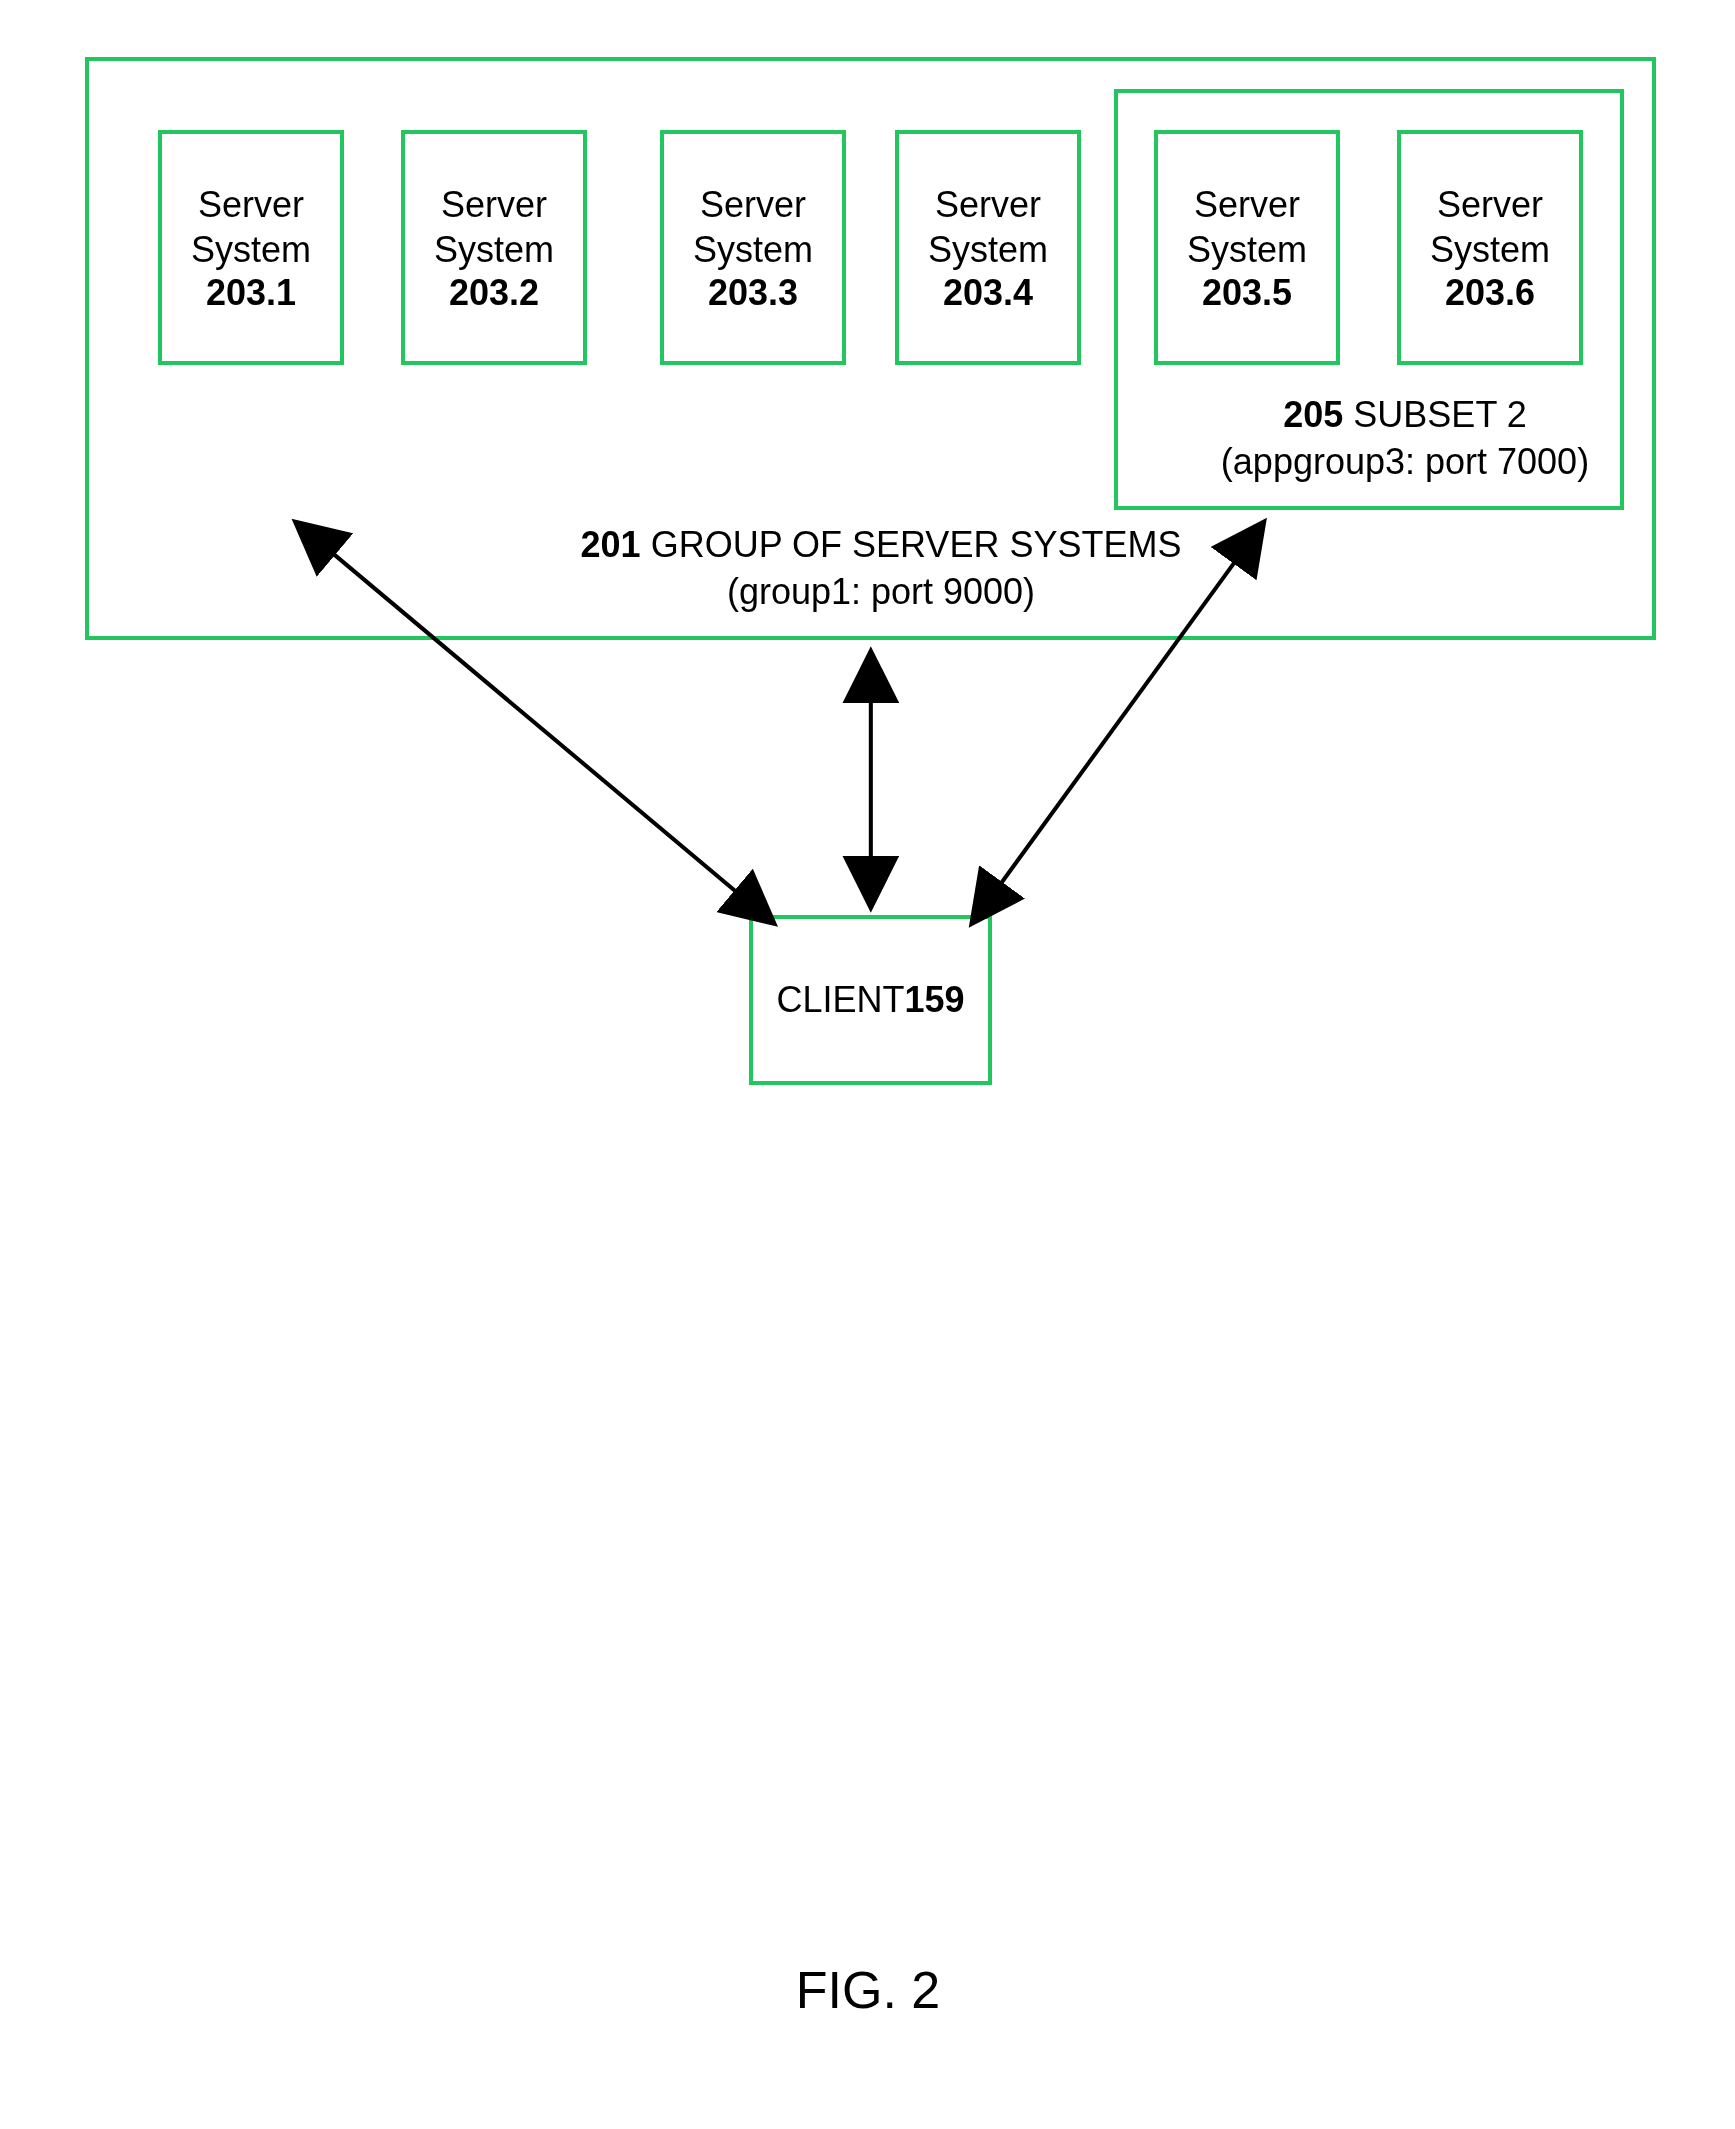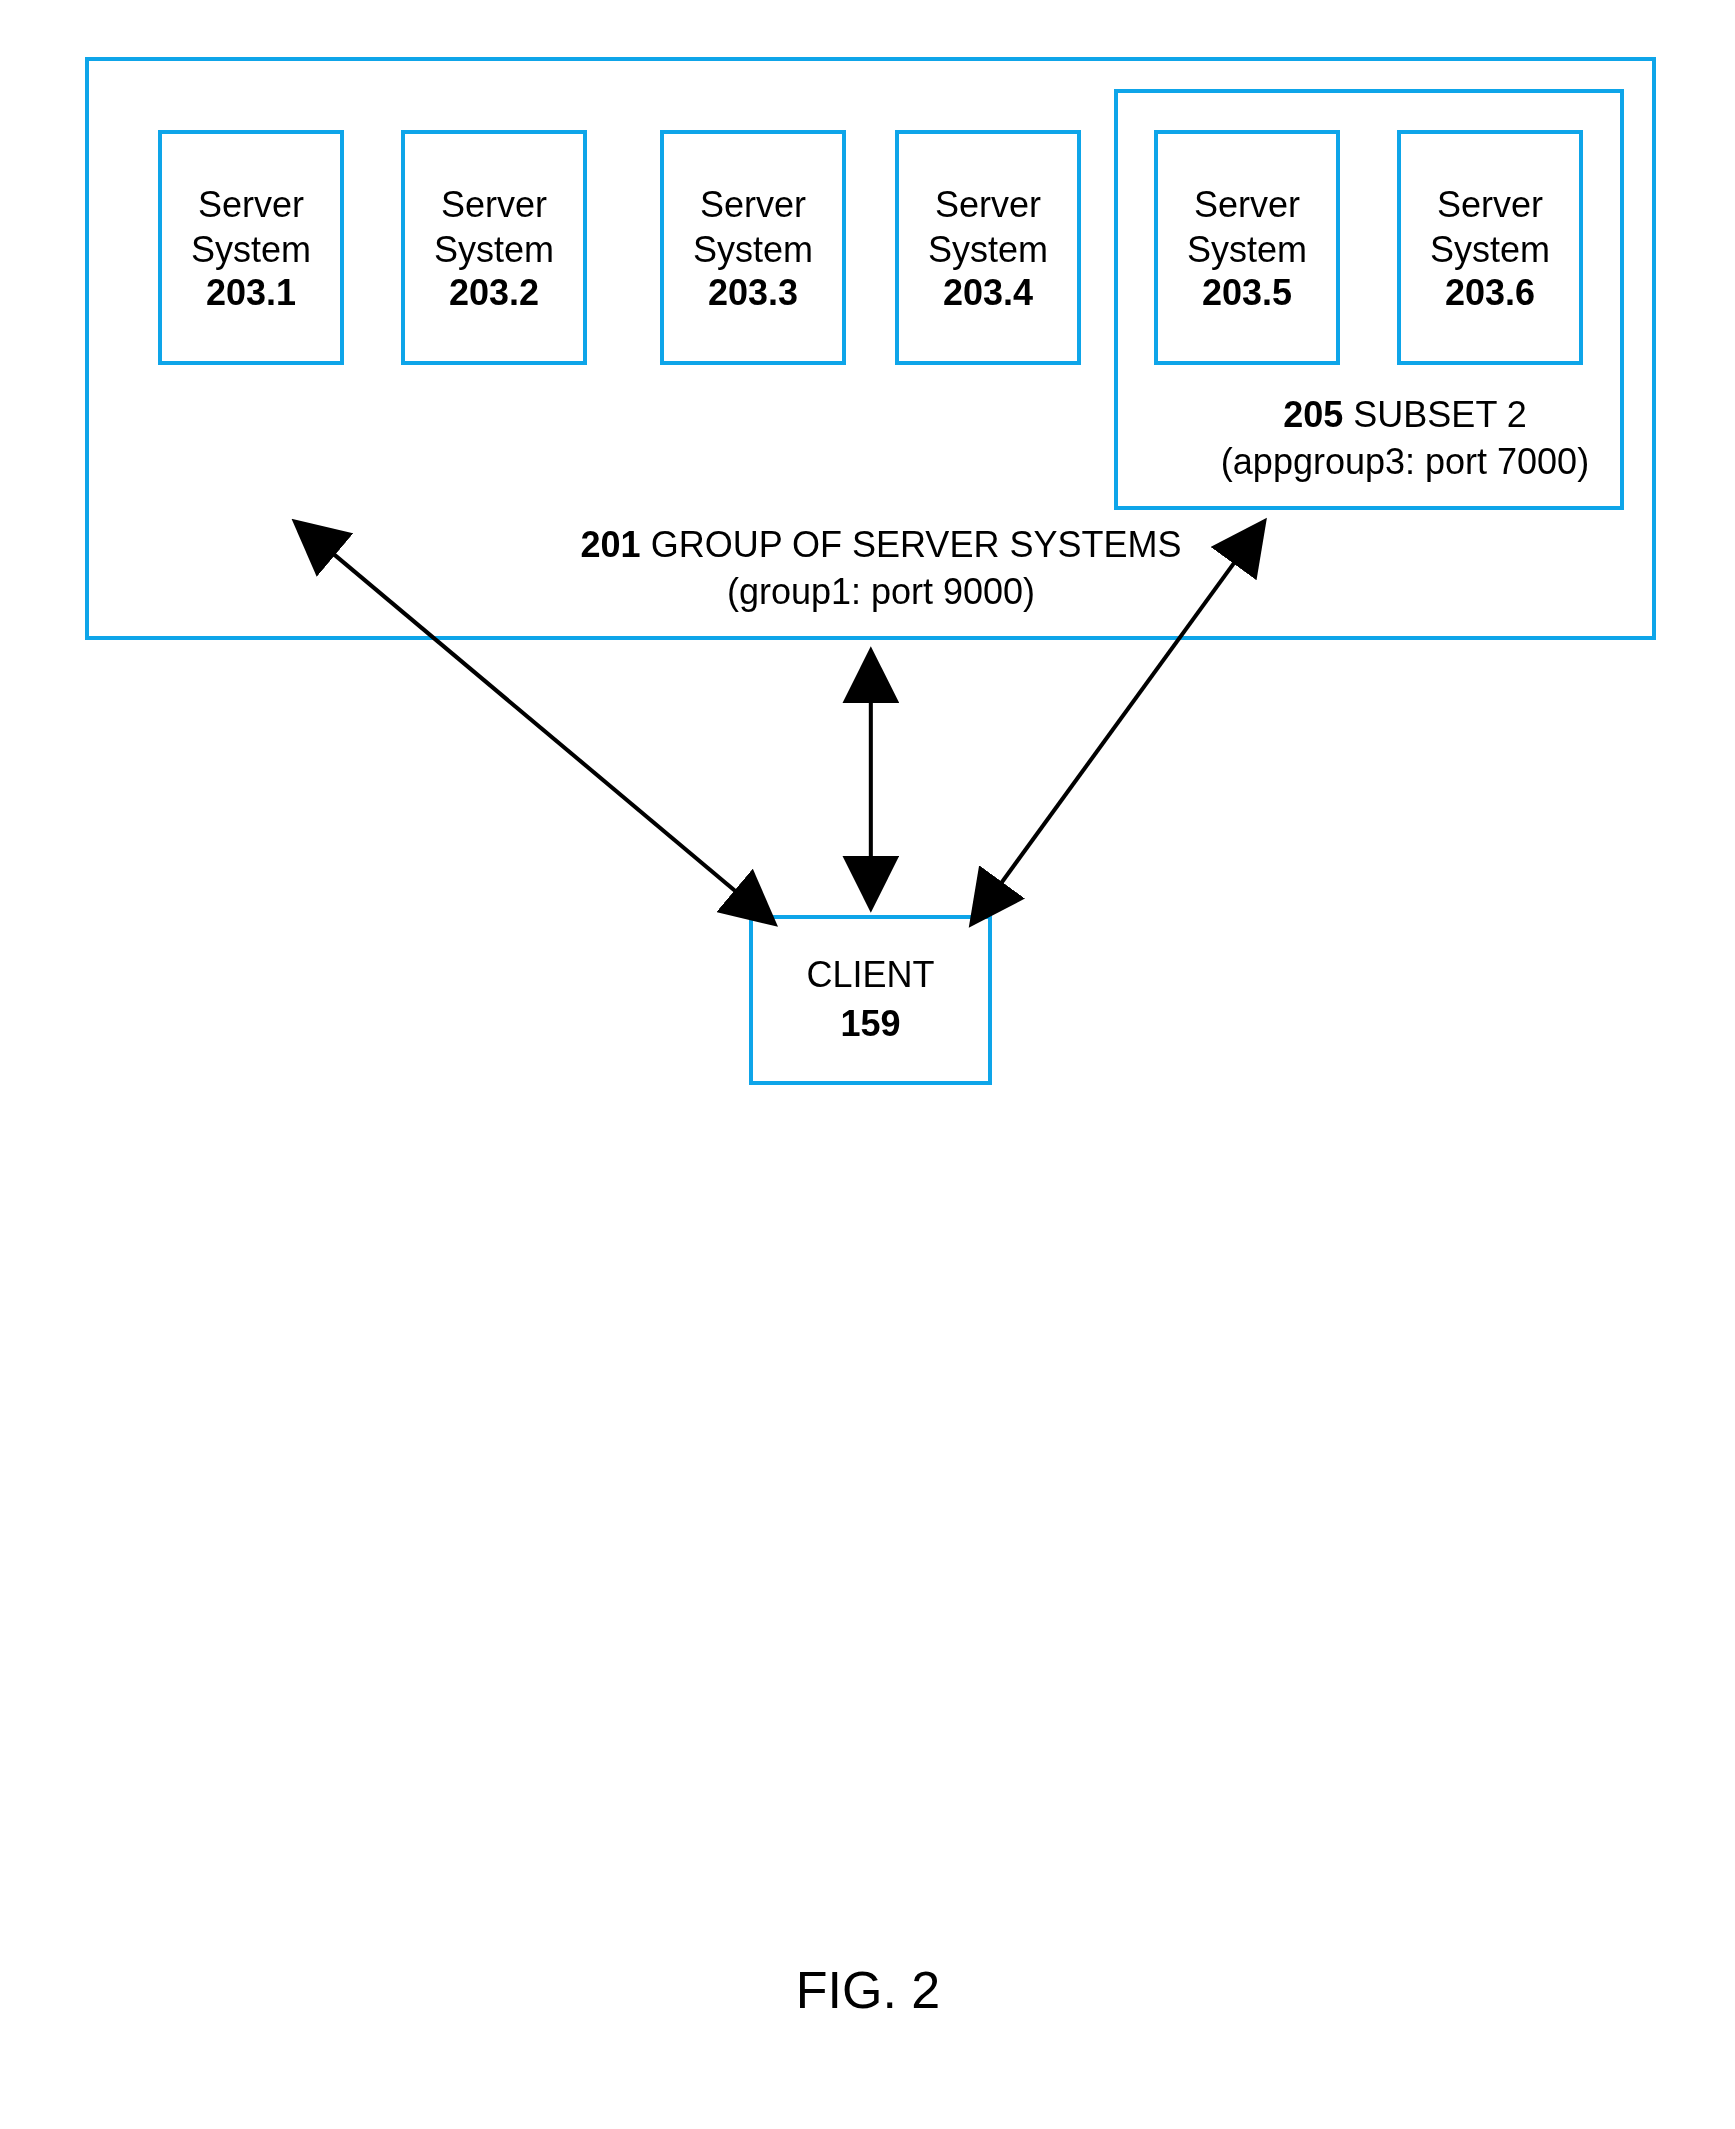--- a/index.html
+++ b/index.html
@@ -8,21 +8,21 @@
     background: #fff;
     font-family: Arial, Helvetica, sans-serif;
   }
   .canvas {
     position: relative;
     width: 1736px;
     height: 2129px;
   }
   .box {
     position: absolute;
-    border: 4px solid #0ea5e9;
+    border: 4px solid #22c55e;
     box-sizing: border-box;
     background: #fff;
   }
   .server-label-line {
     font-size: 36px;
     line-height: 1.25;
     text-align: center;
   }
   .server-num {
     font-weight: bold;
@@ -106,21 +106,21 @@
     <div class="server-num">203.6</div>
   </div>
 
   <div class="group-caption" style="left:85px; top:522px; width:1592px;">
     <div>
       <span style="font-weight:bold;">201</span><span> GROUP OF SERVER SYSTEMS</span>
     </div>
     <div>(group1: port 9000)</div>
   </div>
 
-  <div class="box" style="left:749px; top:915px; width:243px; height:170px; display:flex; flex-direction:column; justify-content:center; align-items:center;">
+  <div class="box" style="left:749px; top:915px; width:243px; height:170px; display:flex; flex-direction:row; justify-content:center; align-items:center;">
     <div class="client-label">CLIENT</div>
     <div class="client-label" style="font-weight:bold;">159</div>
   </div>
 
   <svg class="overlay" width="1736" height="2129" viewBox="0 0 2143 2629">
     <defs>
       <marker id="arrowEnd" viewBox="0 0 20 20" refX="18" refY="10" markerWidth="14" markerHeight="14" orient="auto-start-reverse">
         <path d="M 0 0 L 20 10 L 0 20 z" fill="#000"></path>
       </marker>
       <marker id="arrowStart" viewBox="0 0 20 20" refX="2" refY="10" markerWidth="14" markerHeight="14" orient="auto">

